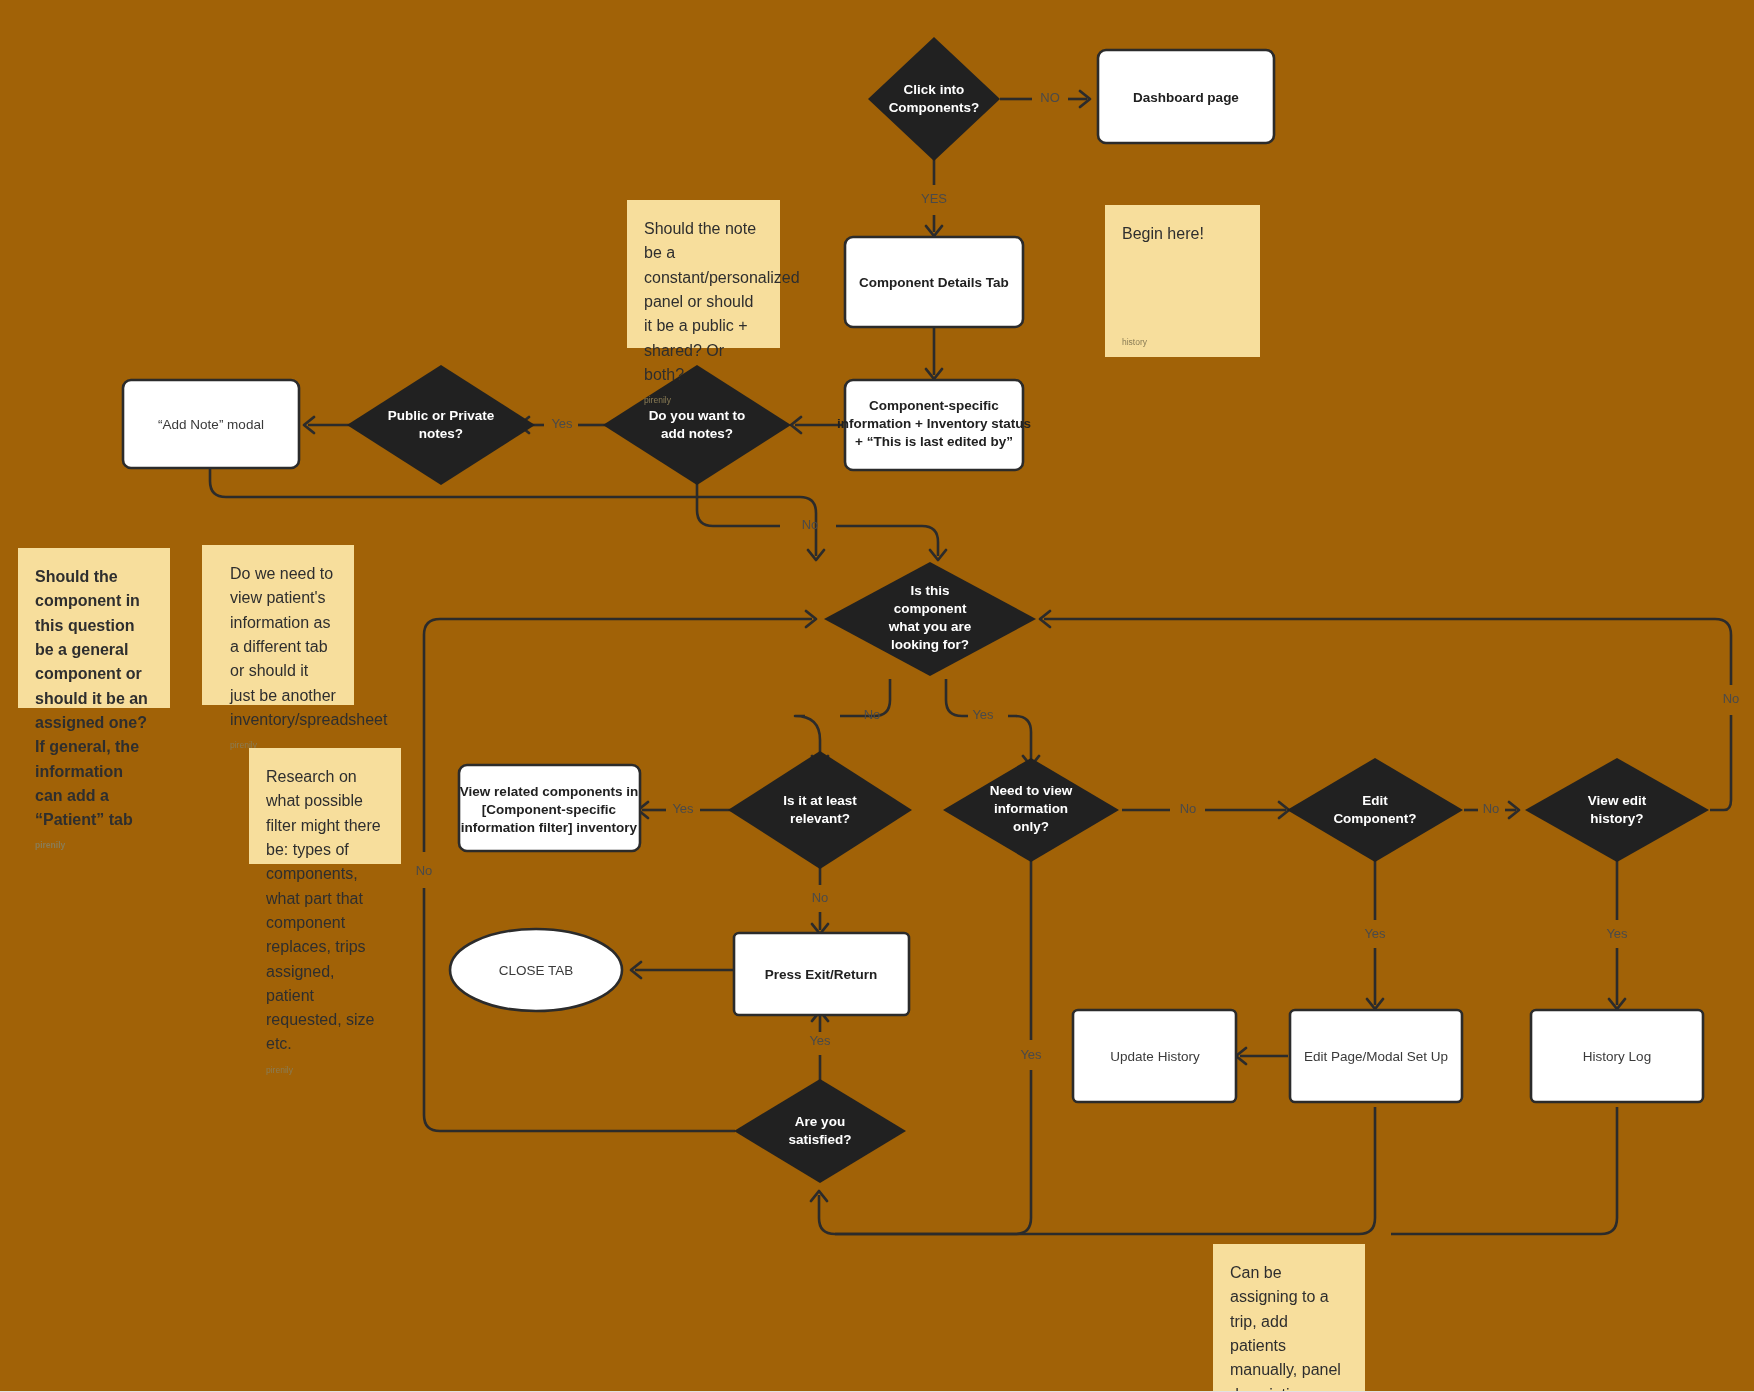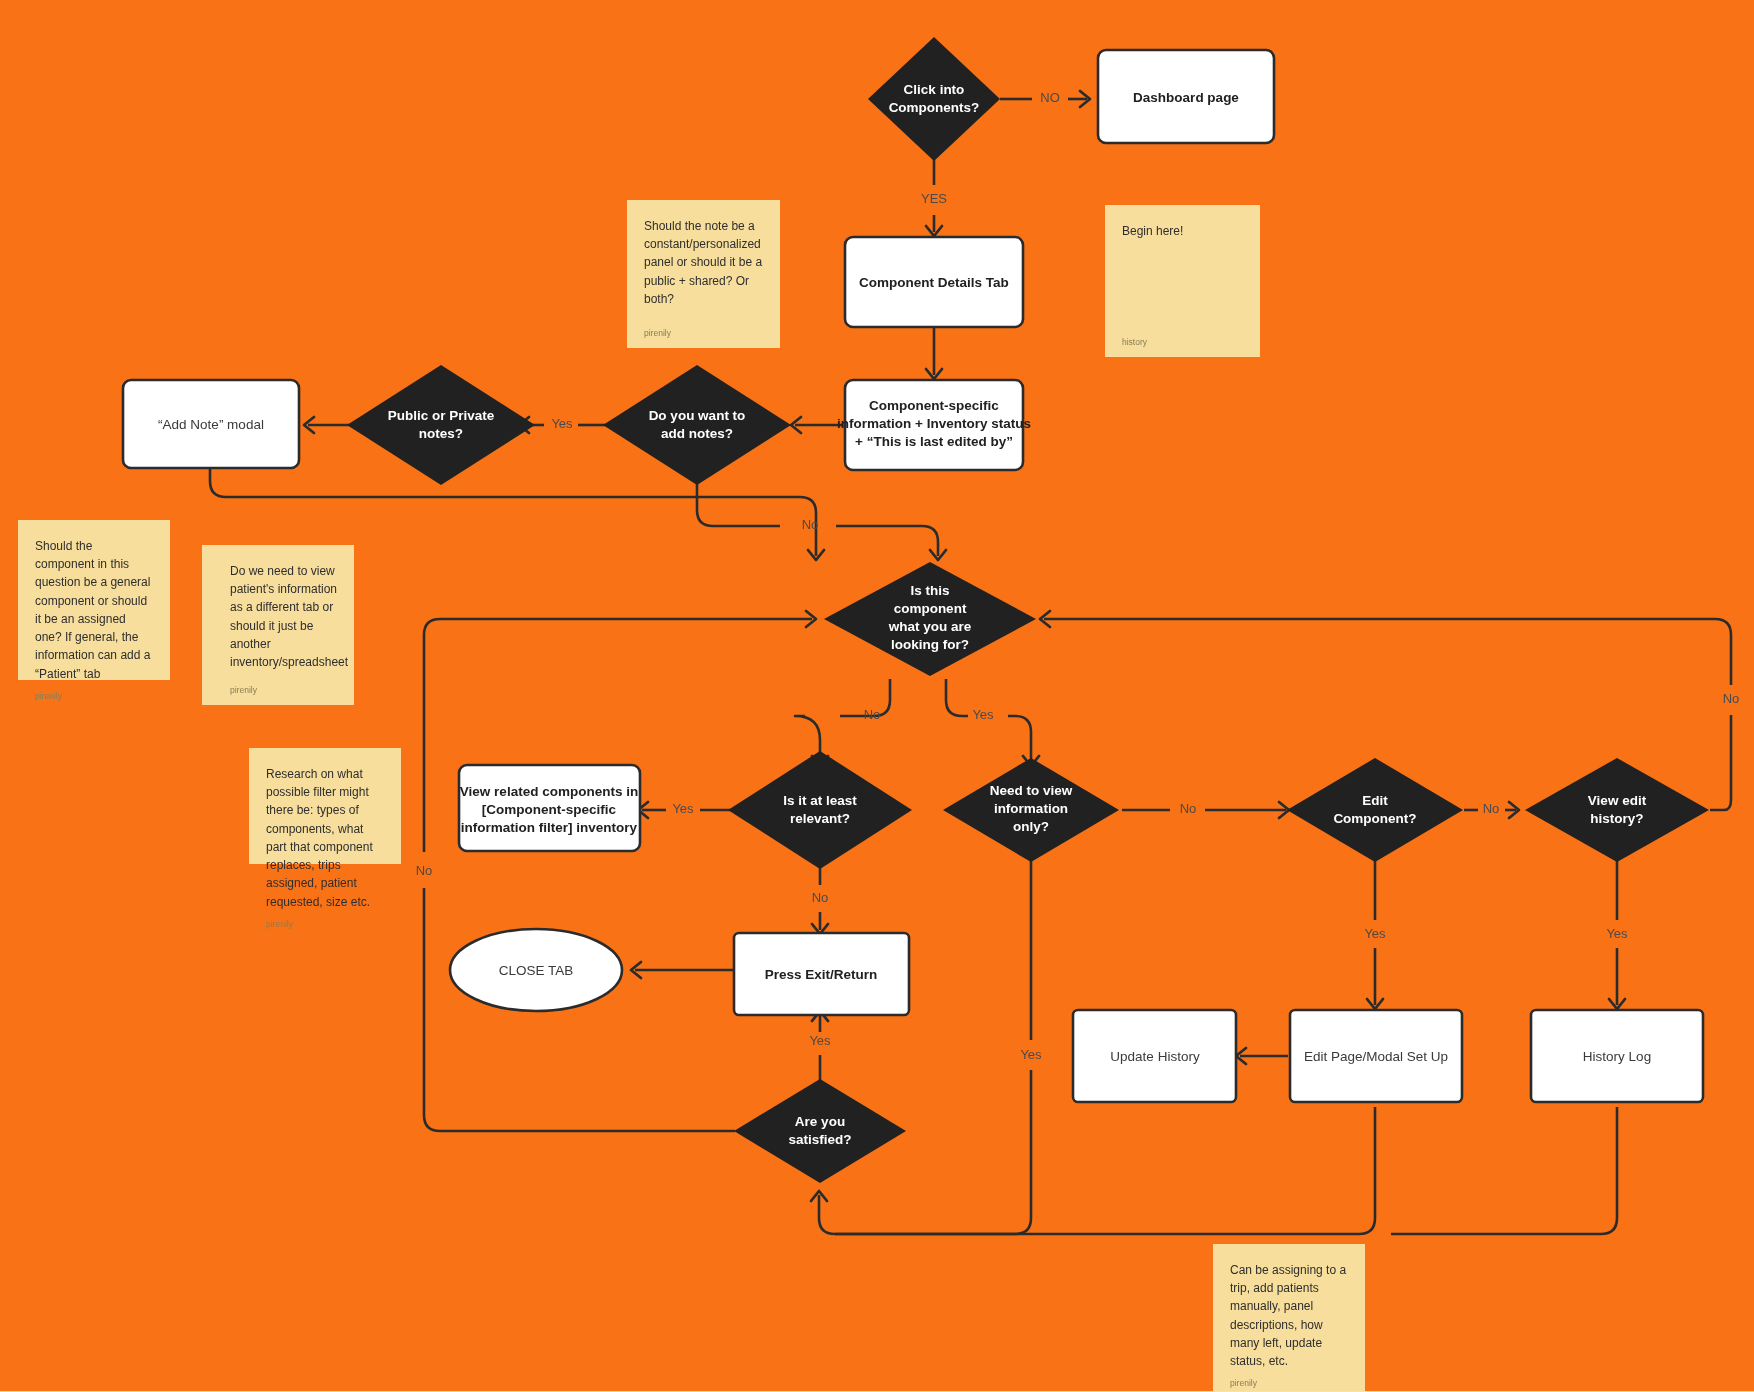--- a/index.html
+++ b/index.html
@@ -5,21 +5,21 @@
   html, body {
     margin: 0;
     padding: 0;
     background: #ffffff;
     font-family: "Liberation Sans", sans-serif;
   }
   #canvas {
     position: relative;
     width: 1754px;
     height: 1392px;
-    background: #f97316;
+    background: #a16207;
     overflow: hidden;
   }
   svg#flow {
     position: absolute;
     left: 0;
     top: 0;
     width: 1754px;
     height: 1392px;
   }
   .edge {
@@ -82,21 +82,21 @@
     position: absolute;
     background: #f7de9c;
     box-sizing: border-box;
     padding: 17px 17px 10px 17px;
     display: flex;
     flex-direction: column;
     justify-content: space-between;
   }
   .note-text {
     font-family: "Liberation Sans", sans-serif;
-    font-size: 12px;
+    font-size: 16px;
     line-height: 1.52;
     color: #2e2e2e;
     white-space: pre-wrap;
   }
   .note-author {
     font-family: "Liberation Sans", sans-serif;
     font-size: 8.5px;
     color: #8a7c55;
     margin-top: 8px;
   }
@@ -341,21 +341,21 @@
   <div class="note" style="left:627px; top:200px; width:153px; height:148px;">
     <div class="note-text">Should the note be a constant/personalized panel or should it be a public + shared? Or both?</div>
     <div class="note-author">pirenily</div>
   </div>
 
   <div class="note" style="left:1105px; top:205px; width:155px; height:152px;">
     <div class="note-text">Begin here!</div>
     <div class="note-author">history</div>
   </div>
 
-  <div class="note" style="left:18px; top:520px; width:152px; height:160px;">
+  <div class="note" style="left:18px; top:548px; width:152px; height:160px;font-weight:bold;">
     <div class="note-text">Should the component in this question be a general component or should it be an assigned one? If general, the information can add a “Patient” tab</div>
     <div class="note-author">pirenily</div>
   </div>
 
   <div class="note" style="left:202px; top:545px; width:152px; height:160px;padding-left:28px;">
     <div class="note-text">Do we need to view patient's information as a different tab or should it just be another inventory/spreadsheet</div>
     <div class="note-author">pirenily</div>
   </div>
 
   <div class="note" style="left:249px; top:748px; width:152px; height:116px;">

